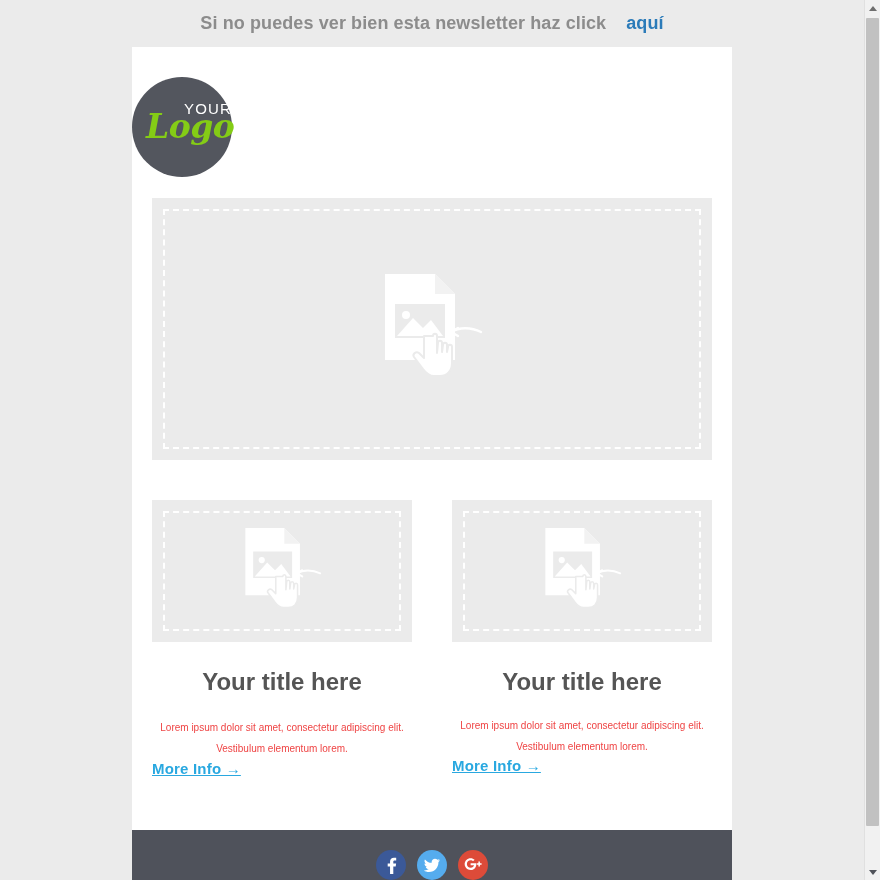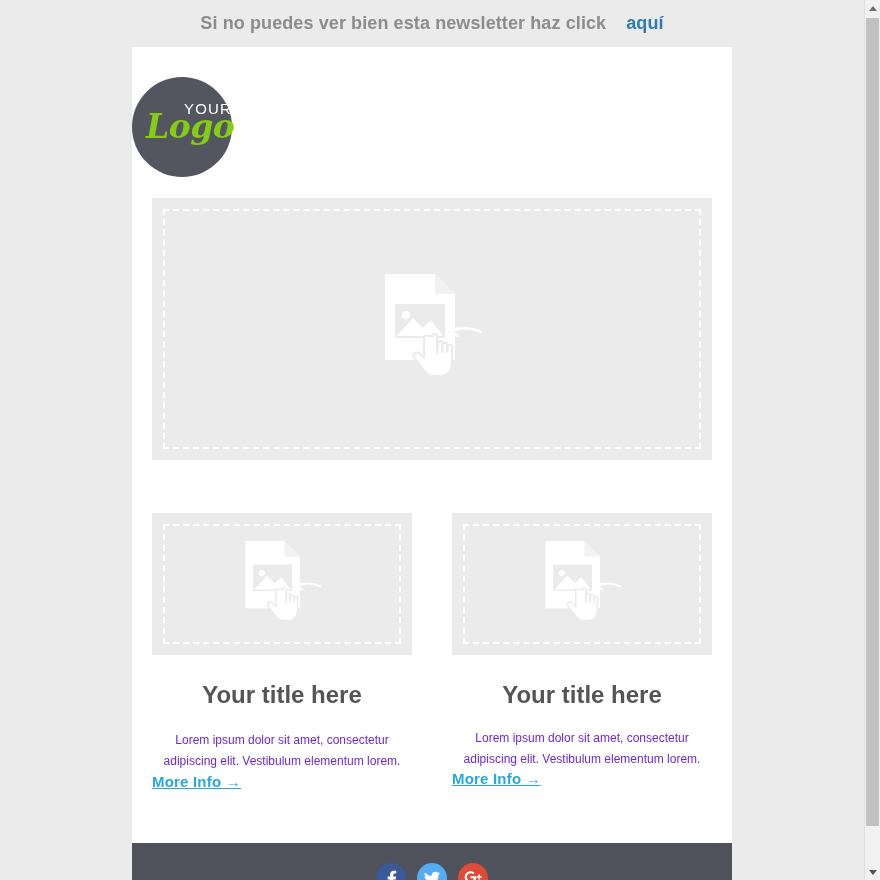--- a/index.html
+++ b/index.html
@@ -113,41 +113,41 @@
   }
 
   
   .cols {
     width: 560px;
     margin: 0 auto;
     padding-top: 40px;
     display: flex;
     justify-content: space-between;
   }
-  .col { width: 260px; margin-top: 13px; }
+  .col { width: 260px; }
 
   .col-ph {
     width: 260px;
     height: 142px;
   }
   .col-ph .ph-icon {
     width: 86px;
     height: 92px;
   }
 
   .col-title {
     font-size: 24px;
     font-weight: bold;
     color: #555555;
     text-align: center;
     line-height: 1.2;
   }
   .col-body {
-    font-size: 12px;
-    color: #6d28d9;
+    font-size: 10px;
+    color: #ef4444;
     text-align: center;
     line-height: 21px;
   }
   .col-link {
     display: inline-block;
     font-size: 15px;
     font-weight: bold;
     color: #29a8e0;
     text-decoration: underline;
     letter-spacing: .2px;

